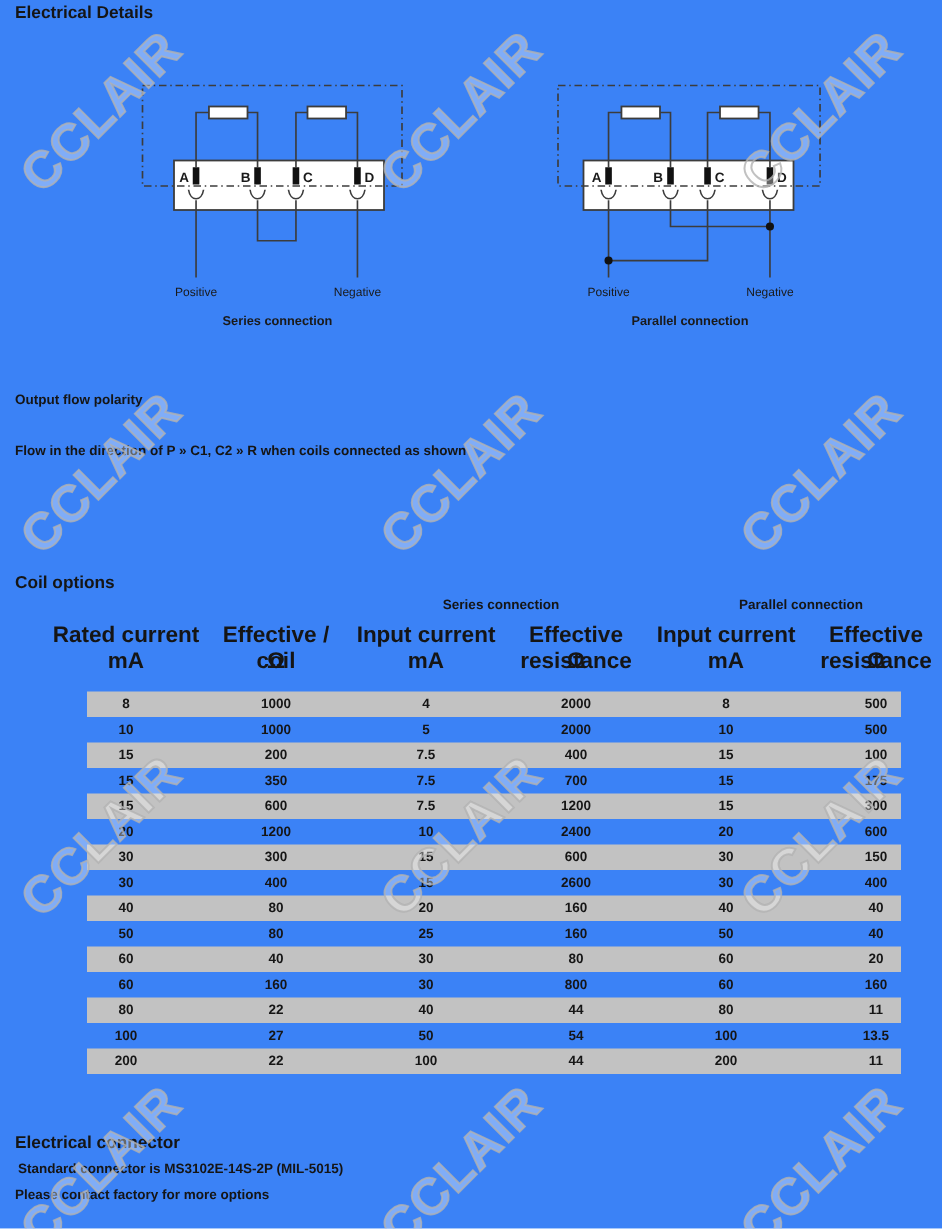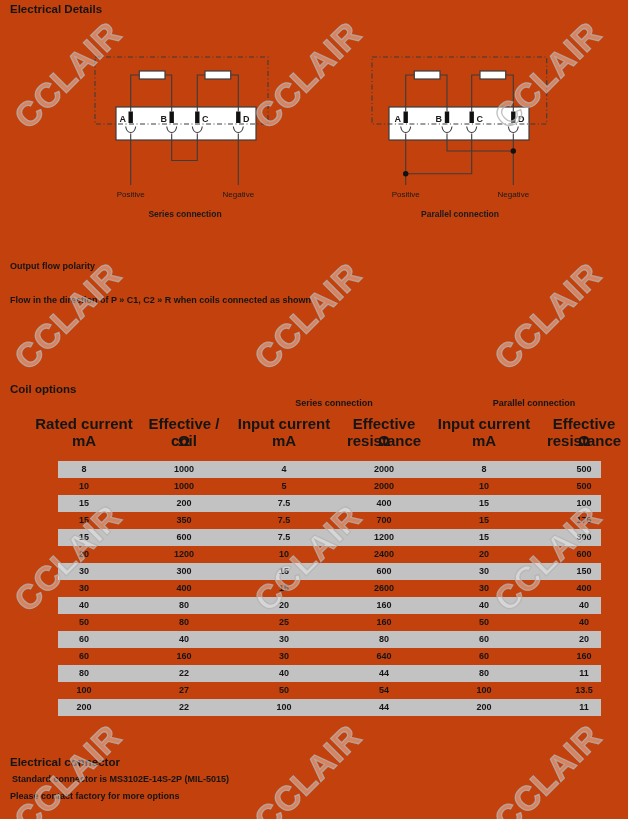--- a/index.html
+++ b/index.html
@@ -1,17 +1,17 @@
 <!DOCTYPE html>
 <html><head>
 <meta charset="utf-8">
 <style>
   html,body { margin:0; padding:0; background:#ffffff; }
   #page {
-    position:relative; width:628px; height:819px; background:#c2410c;
+    position:relative; width:628px; height:819px; background:#3b82f6;
     overflow:hidden; font-family:"Liberation Sans", sans-serif; color:#151515;
   }
   .h1 { position:absolute; font-size:11.5px; font-weight:bold; white-space:nowrap; }
   .b9 { position:absolute; font-size:9px; font-weight:bold; white-space:nowrap; }
   
   svg { position:absolute; overflow:visible; }
   svg text { font-family:"Liberation Sans", sans-serif; fill:#1a1a1a; }
   .tlabel  { font-size:9px; font-weight:bold; }
   .plabel  { font-size:8px; }
   .caption { font-size:8.5px; font-weight:bold; }
@@ -245,21 +245,21 @@
         <div class="tcell">40</div>
         <div class="tcell">30</div>
         <div class="tcell">80</div>
         <div class="tcell">60</div>
         <div class="tcell">20</div>
       </div>
       <div class="trow" style="top: 648px;">
         <div class="tcell">60</div>
         <div class="tcell">160</div>
         <div class="tcell">30</div>
-        <div class="tcell">640</div>
+        <div class="tcell">800</div>
         <div class="tcell">60</div>
         <div class="tcell">160</div>
       </div>
       <div class="trow gray" style="top: 665px;">
         <div class="tcell">80</div>
         <div class="tcell">22</div>
         <div class="tcell">40</div>
         <div class="tcell">44</div>
         <div class="tcell">80</div>
         <div class="tcell">11</div>

